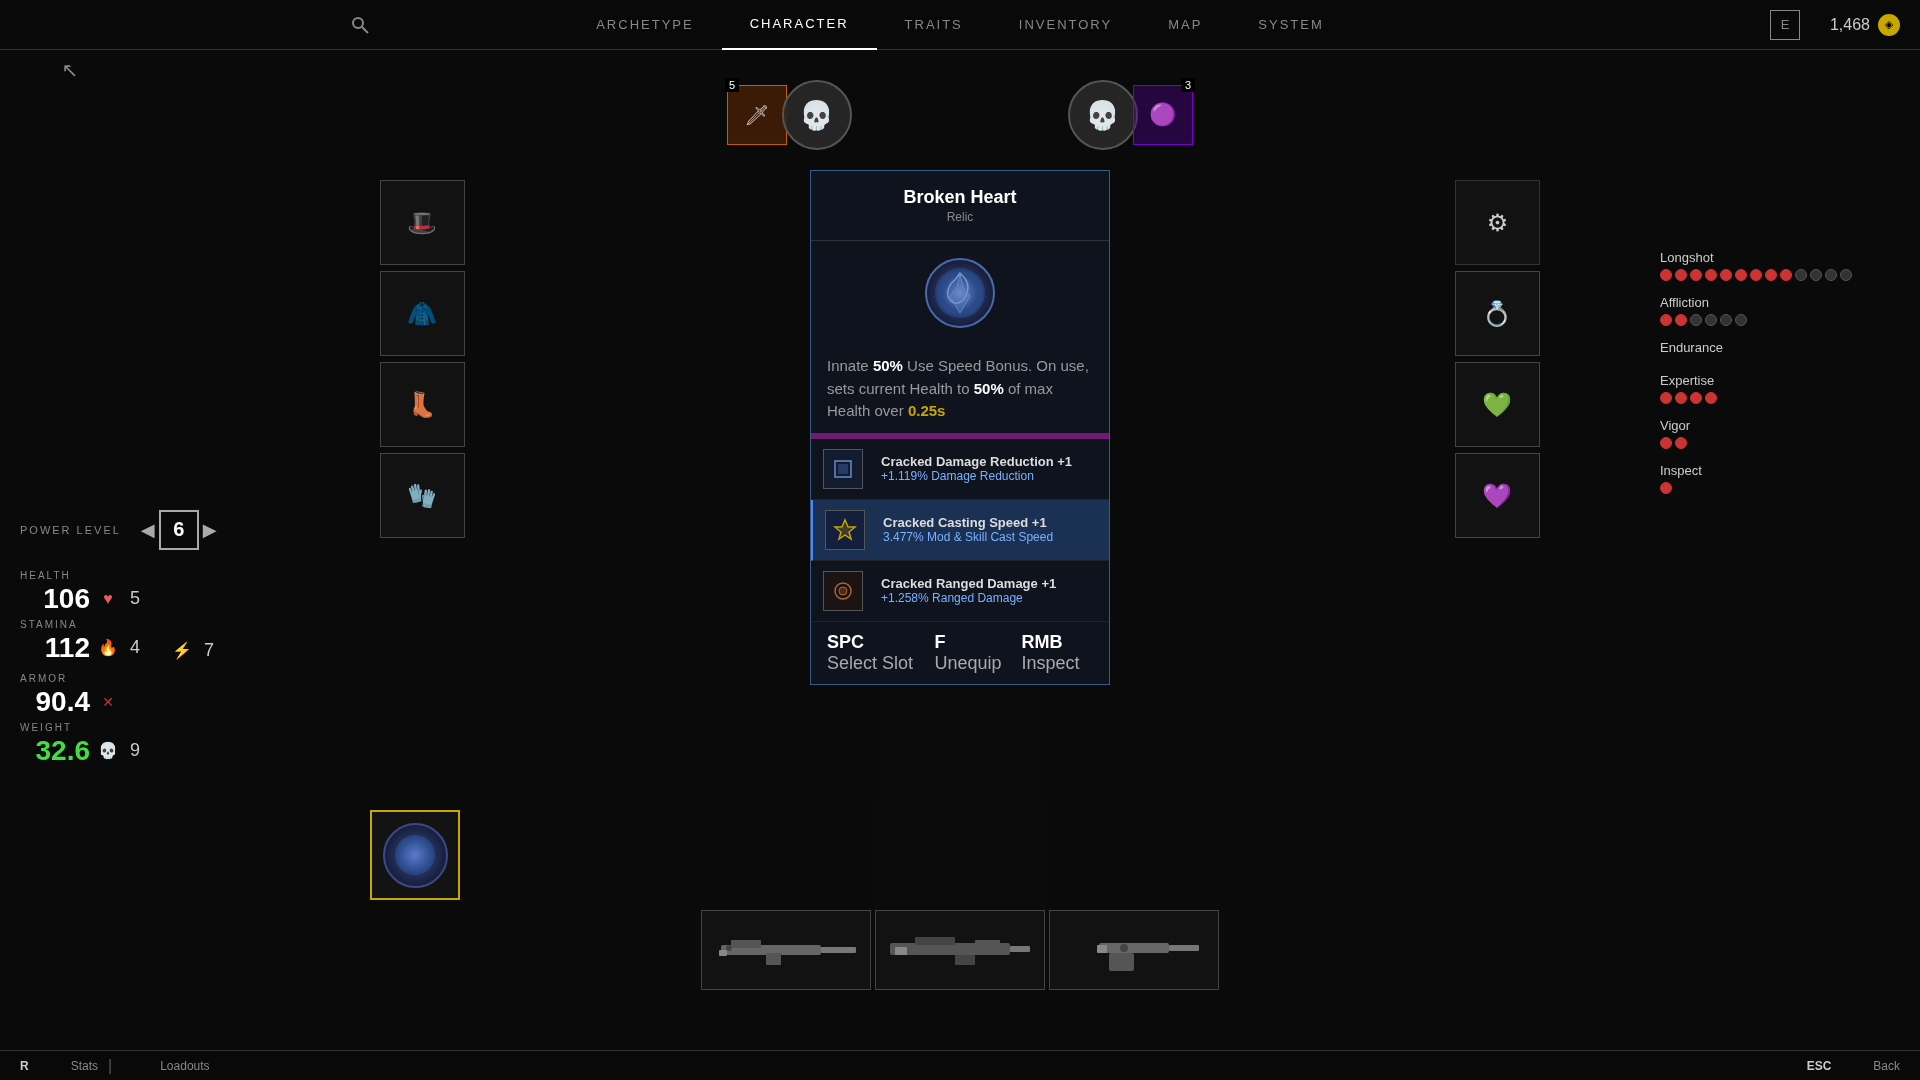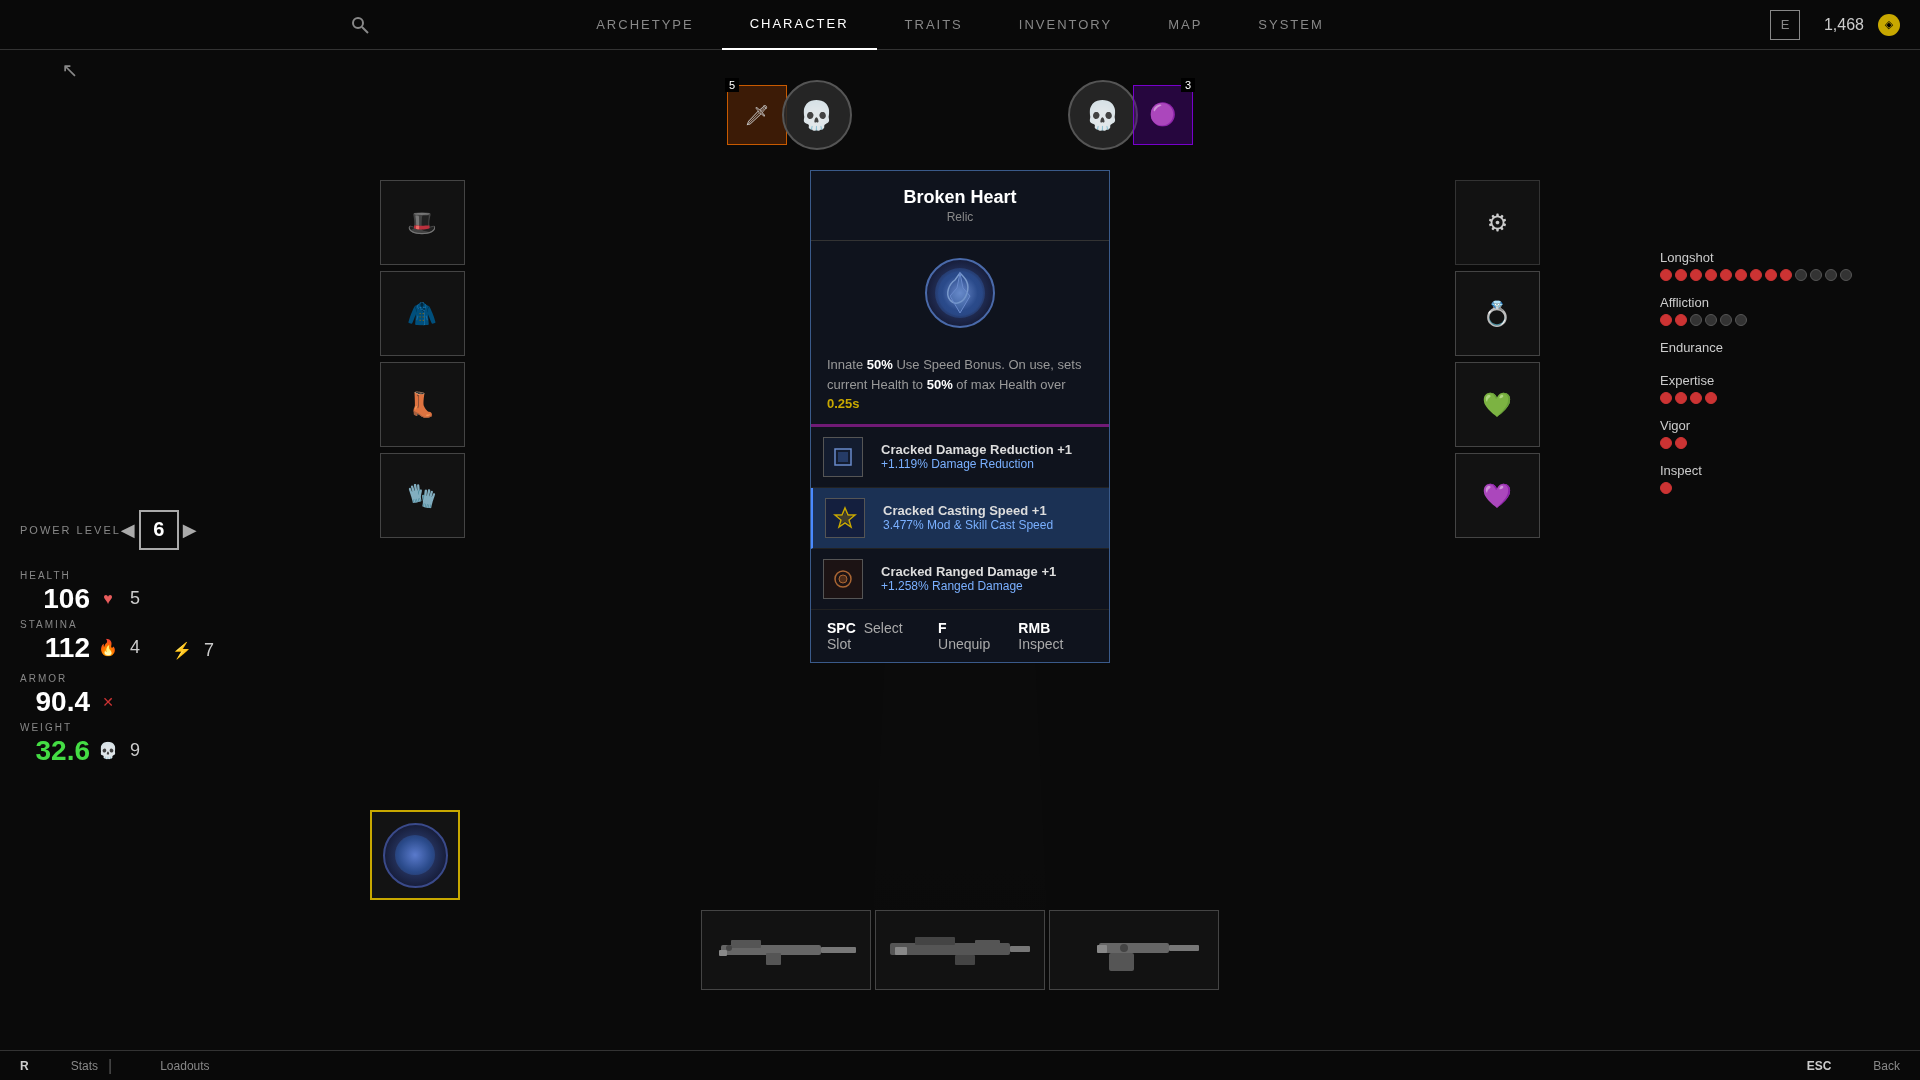--- a/index.html
+++ b/index.html
@@ -60,21 +60,21 @@
       align-items: center;
       justify-content: center;
       font-size: 13px;
       color: #888;
     }
     #nav-currency {
       position: absolute;
       right: 20px;
       display: flex;
       align-items: center;
-      gap: 14px;
+      gap: 8px;
       font-size: 16px;
       color: #ccc;
     }
     .currency-icon {
       width: 22px;
       height: 22px;
       background: #c8a800;
       border-radius: 50%;
       display: flex;
       align-items: center;
@@ -96,21 +96,21 @@
       width: 280px;
       padding: 20px;
       display: flex;
       flex-direction: column;
       justify-content: center;
       padding-top: 200px;
     }
     .power-level-row {
       display: flex;
       align-items: center;
-      gap: 0;
+      gap: 20px;
       margin-bottom: 20px;
     }
     .power-level-label {
       font-size: 11px;
       letter-spacing: 2px;
       color: #888;
     }
     .power-level-value {
       width: 40px;
       height: 40px;
@@ -257,24 +257,24 @@
     .item-graphic::before {
       content: '';
       position: absolute;
       width: 45px;
       height: 45px;
       border-radius: 50%;
       background: radial-gradient(circle, #6a8acc 0%, #2a4a8a 50%, transparent 100%);
     }
     .popup-description {
       padding: 10px 16px;
-      font-size: 13px;
+      font-size: 15px;
       color: #999;
       line-height: 1.5;
-      border-bottom: 3px solid #701a75;
+      border-bottom: 6px solid #701a75;
     }
     .popup-description .highlight {
       color: #fff;
       font-weight: bold;
     }
     .popup-description .highlight-gold {
       color: #c8a800;
       font-weight: bold;
     }
     .mod-item {
@@ -306,21 +306,21 @@
     .mod-stat {
       font-size: 12px;
       color: #7ab0ff;
     }
 
     
     .popup-actions {
       padding: 10px 16px;
       display: flex;
       gap: 20px;
-      font-size: 14px;
+      font-size: 18px;
       color: #aaa;
     }
     .action-key {
       color: #fff;
       font-weight: bold;
       margin-right: 4px;
     }
 
     
     #bottom-weapons {

